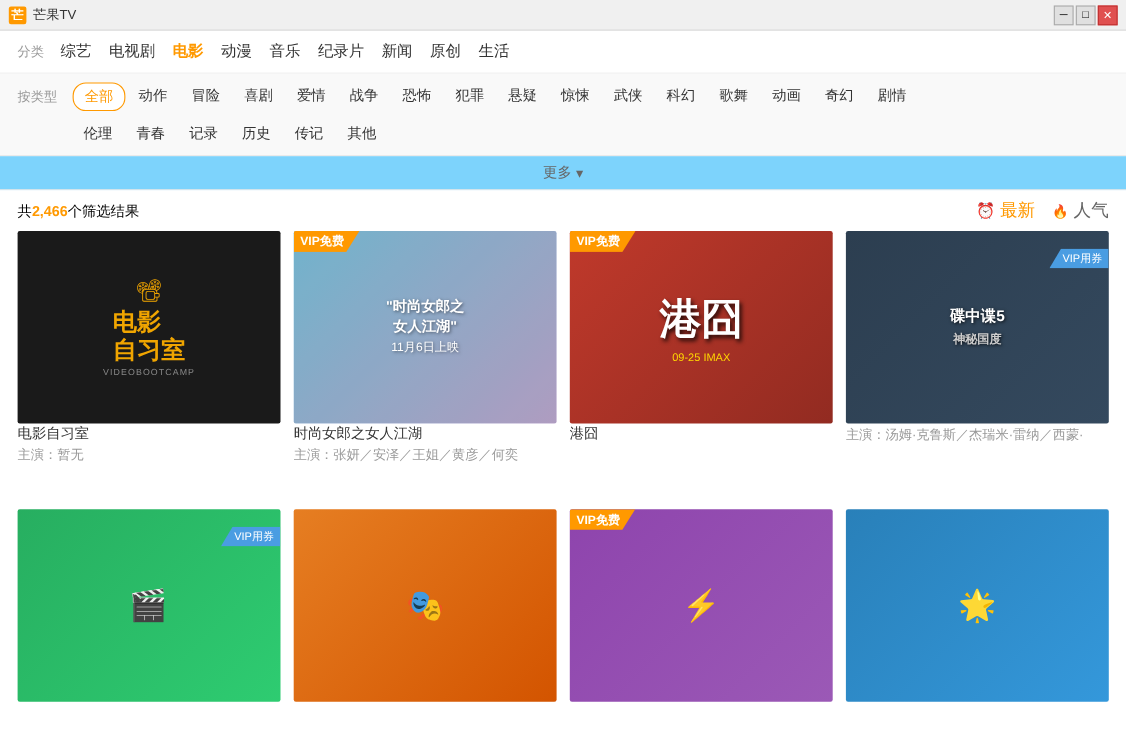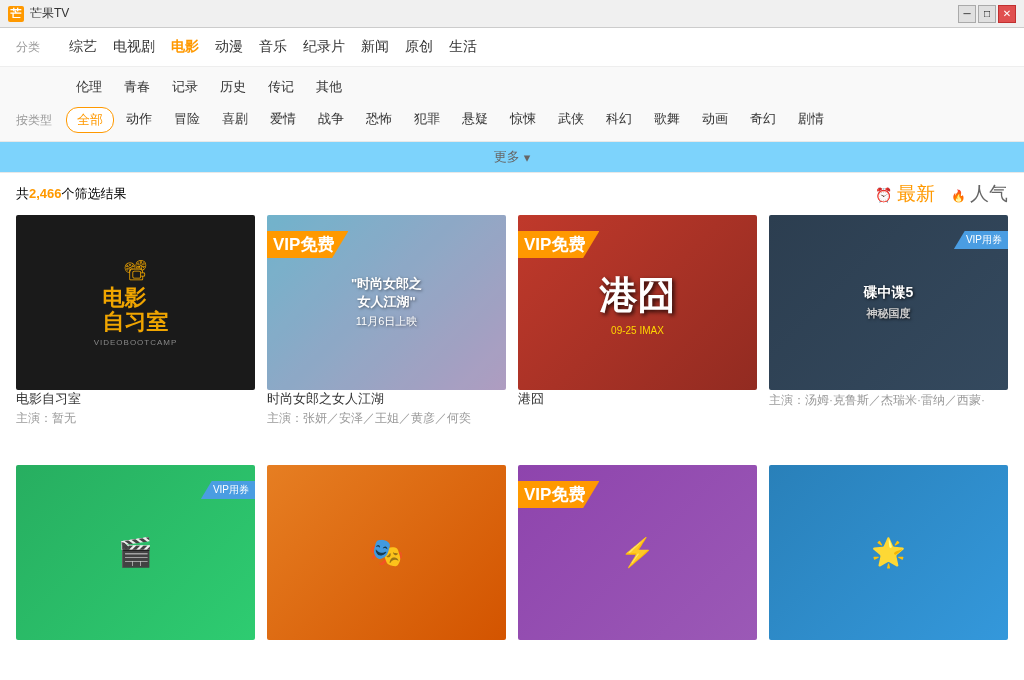--- a/index.html
+++ b/index.html
@@ -28,21 +28,21 @@
     
     .main { background: white; height: calc(680px - 28px); display: flex; flex-direction: column; }
 
     
     .top-nav {
       background: white;
       padding: 8px 16px;
       border-bottom: 1px solid #eee;
       display: flex;
       align-items: center;
-      gap: 25px;
+      gap: 11px;
     }
     .nav-label { color: #999; font-size: 12px; }
     .nav-item { color: #333; font-size: 14px; cursor: pointer; padding: 2px 4px; }
     .nav-item.active { color: #f90; font-weight: bold; }
 
     
     .filter-section {
       background: #f9f9f9;
       border-bottom: 1px solid #e8e8e8;
       padding: 4px 0;
@@ -78,21 +78,21 @@
 
     
     .results-bar {
       display: flex;
       align-items: center;
       justify-content: space-between;
       padding: 8px 16px;
       background: white;
     }
     .sort-btns { display: flex; gap: 16px; align-items: center; }
-    .sort-btn { font-size: 19px; color: #666; cursor: pointer; display: flex; align-items: center; gap: 4px; font-family: Liberation Serif, serif; }
+    .sort-btn { font-size: 16px; color: #666; cursor: pointer; display: flex; align-items: center; gap: 4px; font-family: Liberation Serif, serif; }
     .sort-btn.active { color: #f90; }
 
     
     .movie-grid {
       display: grid;
       grid-template-columns: repeat(4, 1fr);
       gap: 12px;
       padding: 0 16px 12px;
       overflow-y: auto;
       flex: 1;
@@ -104,26 +104,25 @@
       height: 175px;
       background: #333;
       border-radius: 2px;
       overflow: hidden;
     }
     .badge {
       position: absolute;
       top: 0;
       left: 0;
       padding: 2px 6px;
-      font-size: 17px;
+      font-size: 11px;
       color: white;
       font-weight: bold;
       clip-path: polygon(0 0, 100% 0, 80% 100%, 0 100%);
       padding-right: 14px;
-      margin-top: 16px;
     }
     .badge-vip-free { background: #f90; }
     .badge-corner {
       position: absolute;
       top: 16px;
       right: 0;
       background: #4a9de2;
       color: white;
       font-size: 10px;
       padding: 2px 6px;
@@ -168,31 +167,20 @@
         <span class="nav-item">动漫</span>
         <span class="nav-item">音乐</span>
         <span class="nav-item">纪录片</span>
         <span class="nav-item">新闻</span>
         <span class="nav-item">原创</span>
         <span class="nav-item">生活</span>
       </div>
   </div>
 
   <div class="filter-section">
-    <div class="filter-row">
-      <span class="filter-label"></span>
-      <div id="genre-items2" class="filter-items">
-          <span class="filter-item">伦理</span>
-          <span class="filter-item">青春</span>
-          <span class="filter-item">记录</span>
-          <span class="filter-item">历史</span>
-          <span class="filter-item">传记</span>
-          <span class="filter-item">其他</span>
-        </div>
-    </div>
     <div class="filter-row">
       <span class="filter-label">按类型</span>
       <div id="genre-items" class="filter-items">
           <span class="filter-item active">全部</span>
           <span class="filter-item">动作</span>
           <span class="filter-item">冒险</span>
           <span class="filter-item">喜剧</span>
           <span class="filter-item">爱情</span>
           <span class="filter-item">战争</span>
           <span class="filter-item">恐怖</span>
@@ -200,20 +188,31 @@
           <span class="filter-item">悬疑</span>
           <span class="filter-item">惊悚</span>
           <span class="filter-item">武侠</span>
           <span class="filter-item">科幻</span>
           <span class="filter-item">歌舞</span>
           <span class="filter-item">动画</span>
           <span class="filter-item">奇幻</span>
           <span class="filter-item">剧情</span>
         </div>
     </div>
+    <div class="filter-row">
+      <span class="filter-label"></span>
+      <div id="genre-items2" class="filter-items">
+          <span class="filter-item">伦理</span>
+          <span class="filter-item">青春</span>
+          <span class="filter-item">记录</span>
+          <span class="filter-item">历史</span>
+          <span class="filter-item">传记</span>
+          <span class="filter-item">其他</span>
+        </div>
+    </div>
   </div>
 
   <div class="more-row">
     <div class="more-btn">
       <span>更多</span>
       <span class="chevron-down"></span>
     </div>
   </div>
 
   <div class="results-bar">

